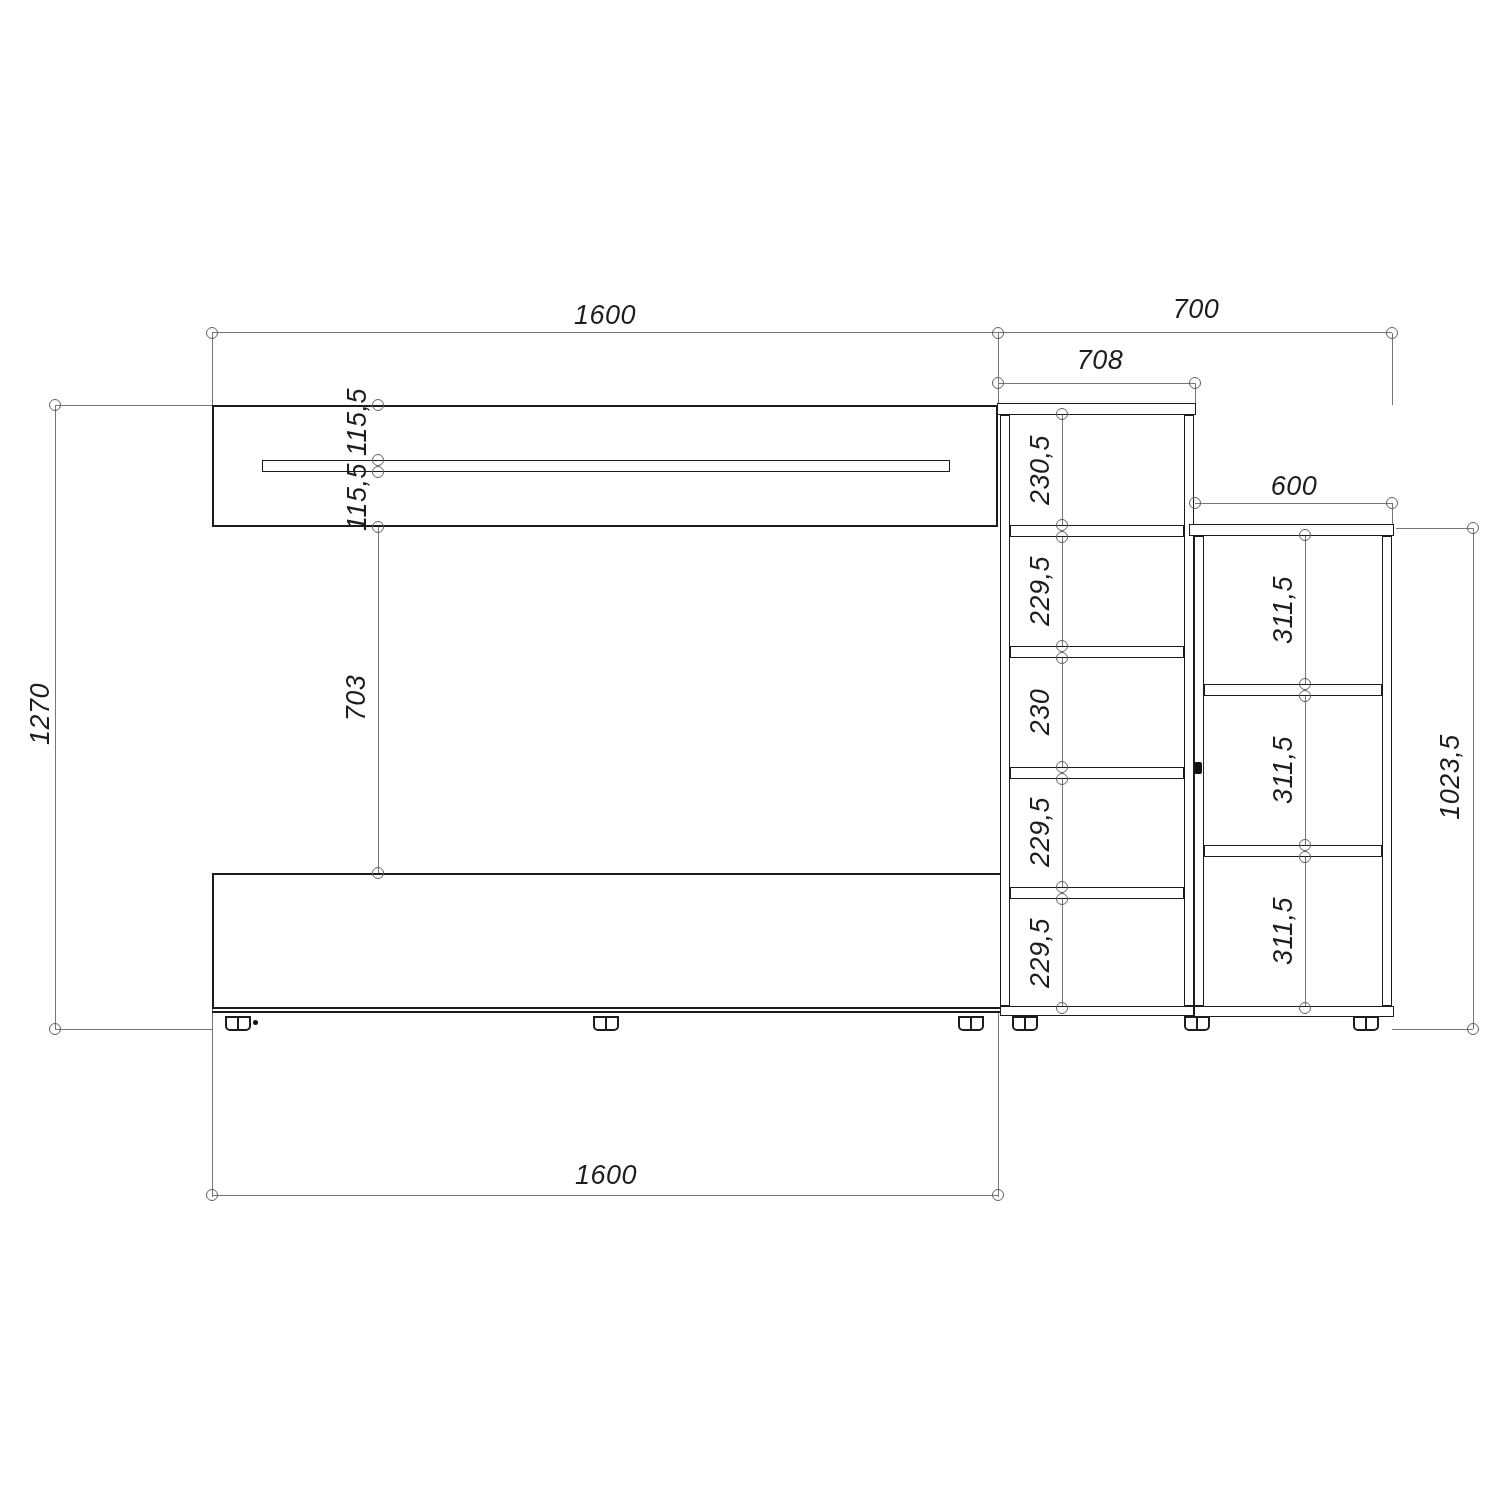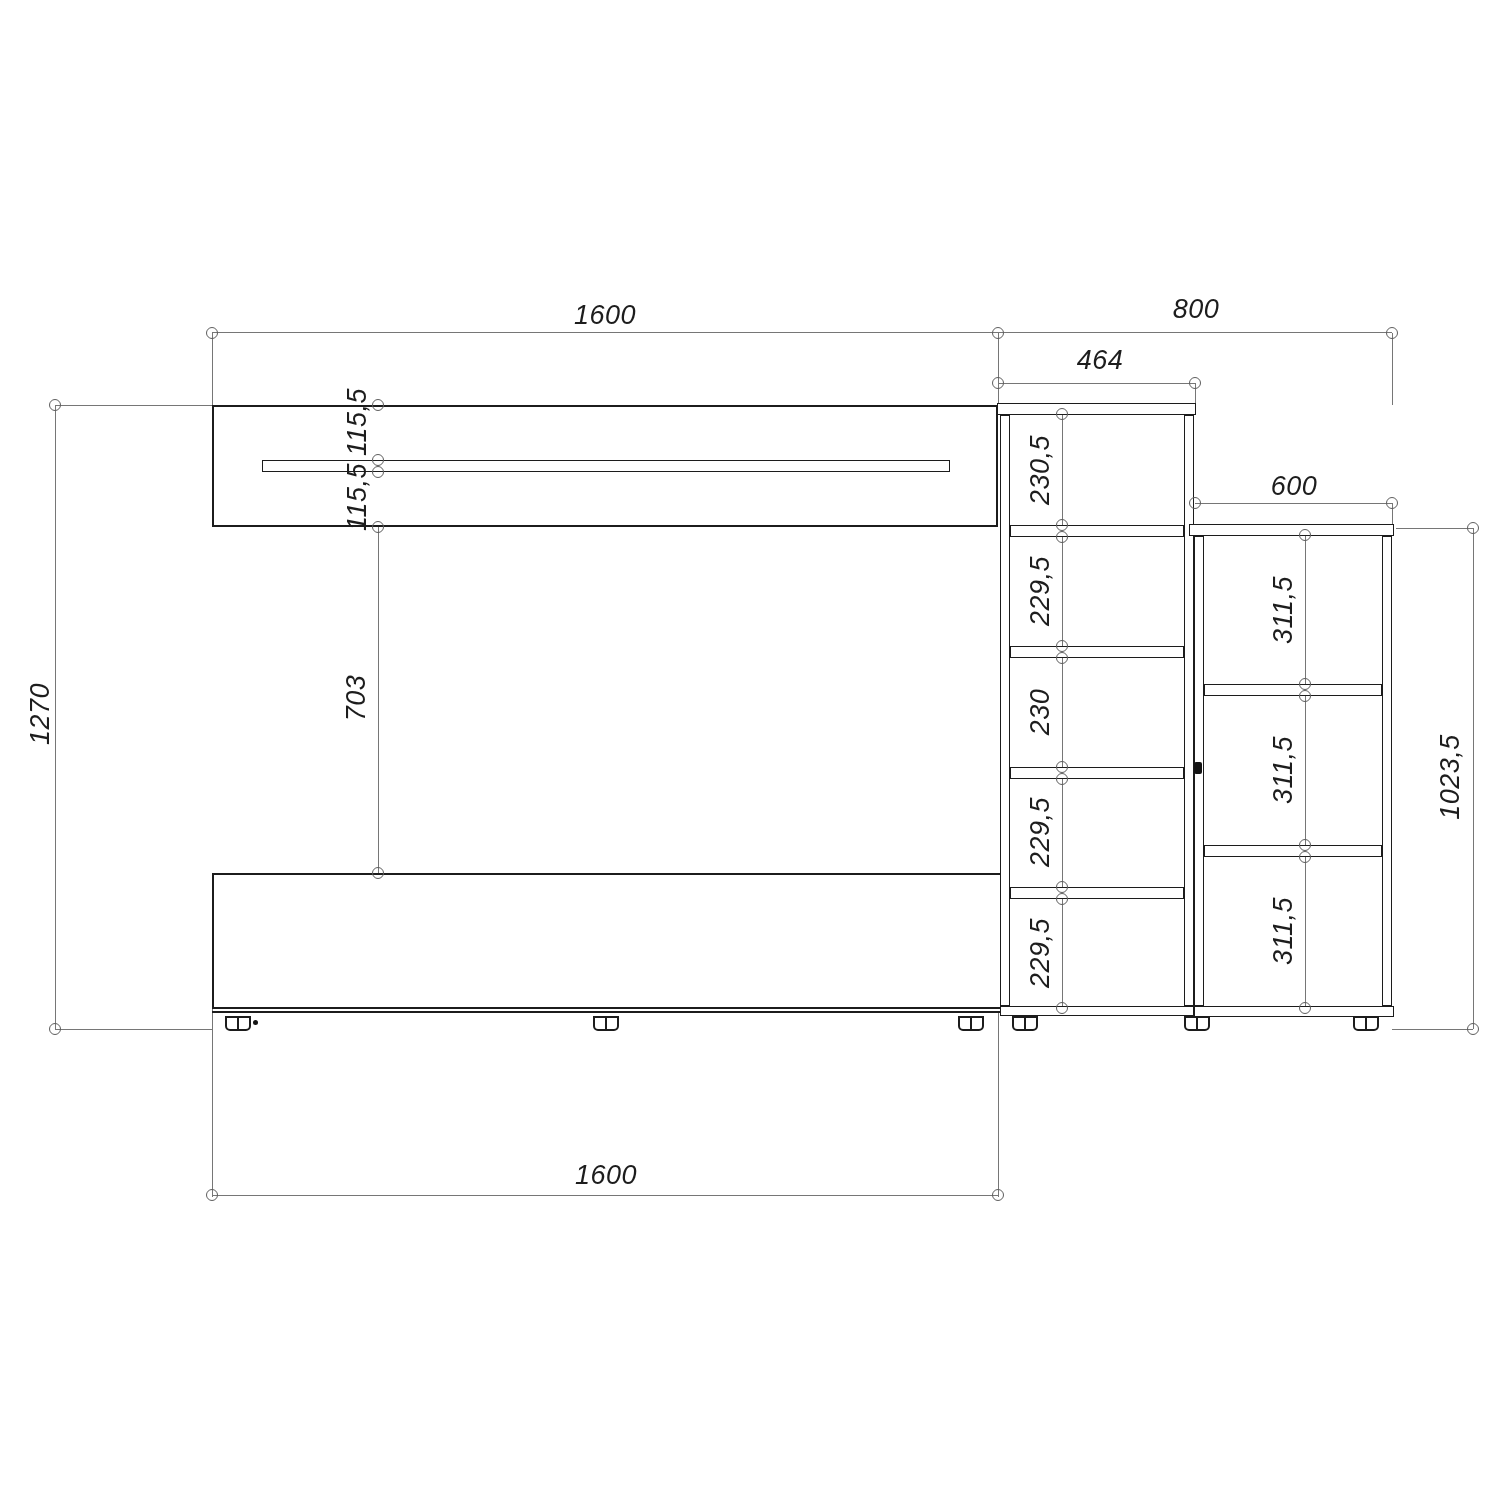--- a/index.html
+++ b/index.html
@@ -136,22 +136,22 @@
       <div class="circ" style="left: 1299px; top: 839px;"></div>
       <div class="circ" style="left: 1299px; top: 851px;"></div>
       <div class="circ" style="left: 1299px; top: 1002px;"></div>
       <div class="circ" style="left: 1467px; top: 522px;"></div>
       <div class="circ" style="left: 1467px; top: 1023px;"></div>
       <div class="circ" style="left: 206px; top: 1189px;"></div>
       <div class="circ" style="left: 992px; top: 1189px;"></div>
     </div>
 
   <div class="dim-label" style="left:605px; top:315px;">1600</div>
-  <div class="dim-label" style="left:1196px; top:309px;">800</div>
-  <div class="dim-label" style="left:1100px; top:360px;">464</div>
+  <div class="dim-label" style="left:1196px; top:309px;">700</div>
+  <div class="dim-label" style="left:1100px; top:360px;">708</div>
   <div class="dim-label" style="left:1294px; top:486px;">600</div>
   <div class="dim-label" style="left:606px; top:1175px;">1600</div>
 
   <div class="dim-label vert" style="left:40px; top:714px;">1270</div>
   <div class="dim-label vert" style="left:357px; top:422px;">115,5</div>
   <div class="dim-label vert" style="left:357px; top:497px;">115,5</div>
   <div class="dim-label vert" style="left:356px; top:698px;">703</div>
 
   <div class="dim-label vert" style="left:1040px; top:470px;">230,5</div>
   <div class="dim-label vert" style="left:1040px; top:591px;">229,5</div>

